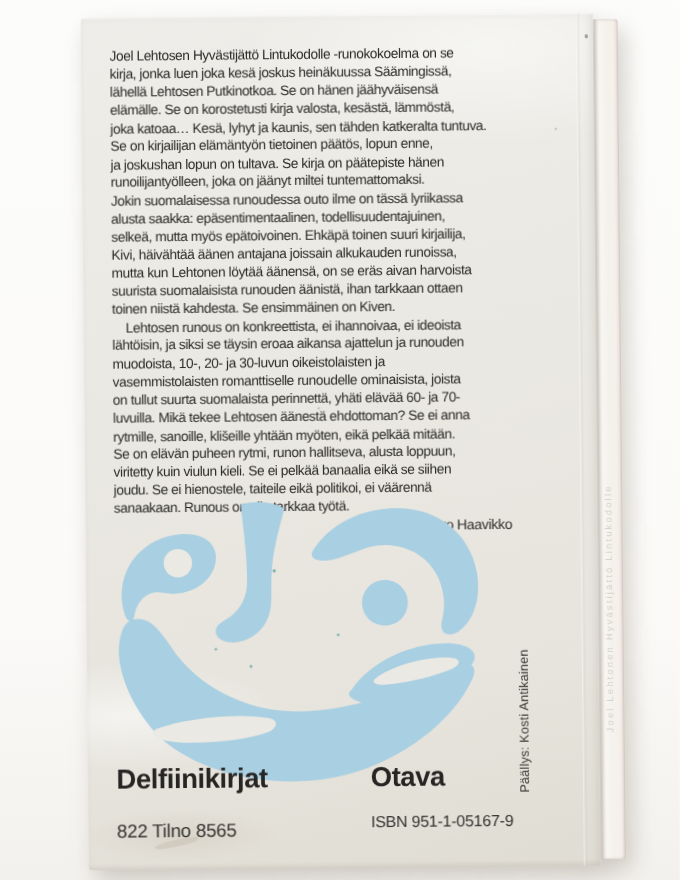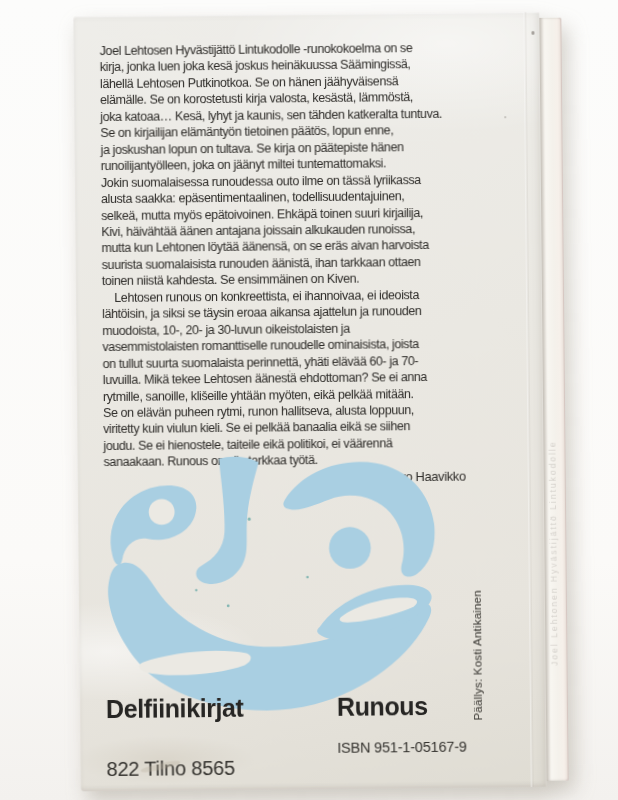--- a/index.html
+++ b/index.html
@@ -55,21 +55,21 @@
   .imprint-row{position:absolute;left:26px;top:679px;width:420px;}
   .imprint{
     position:absolute;left:0;top:0;
     font-size:25px;font-weight:700;letter-spacing:-0.4px;color:#262523;
   }
   .publisher{
     position:absolute;left:231px;top:0;
     font-size:25px;font-weight:700;letter-spacing:-0.4px;color:#262523;
   }
   .number-row{position:absolute;left:26px;top:726px;width:420px;}
-  .order-number{position:absolute;left:0;top:16px;font-size:20px;letter-spacing:-0.2px;color:#35332f;}
+  .order-number{position:absolute;left:0;top:4px;font-size:17px;letter-spacing:-0.2px;color:#35332f;}
   .isbn{position:absolute;left:231px;top:0;font-size:14.5px;letter-spacing:-0.2px;color:#35332f;}
   .cover-credit{
     position:absolute;left:392px;top:558px;height:150px;
     writing-mode:vertical-rl;transform:rotate(180deg);
     font-size:11.5px;letter-spacing:0.2px;color:#3a3833;white-space:nowrap;
   }
   .speck{position:absolute;border-radius:50%;pointer-events:none;}
   .s1{left:458px;top:19px;width:3px;height:4px;background:rgba(70,62,55,0.45);}
   .s2{left:430px;top:104px;width:2px;height:2px;background:rgba(70,62,55,0.3);}
   .s3{left:212px;top:356px;width:2px;height:2px;background:rgba(70,62,55,0.28);}
@@ -145,21 +145,21 @@
           <circle cx="150" cy="63" r="1.6"></circle>
           <circle cx="128" cy="150" r="1.4"></circle>
           <circle cx="208" cy="122" r="1.3"></circle>
           <circle cx="96" cy="134" r="1.2"></circle>
         </g>
       </svg>
     </div>
 
     <div class="imprint-row">
       <div class="imprint">Delfiinikirjat</div>
-      <div class="publisher">Runous</div>
+      <div class="publisher">Otava</div>
     </div>
 
     <div class="number-row">
       <div class="order-number">822 Tilno 8565</div>
       <div class="isbn">ISBN 951-1-05167-9</div>
     </div>
 
     <div class="cover-credit">Päällys: Kosti Antikainen</div>
 
     <div class="crease"></div>

